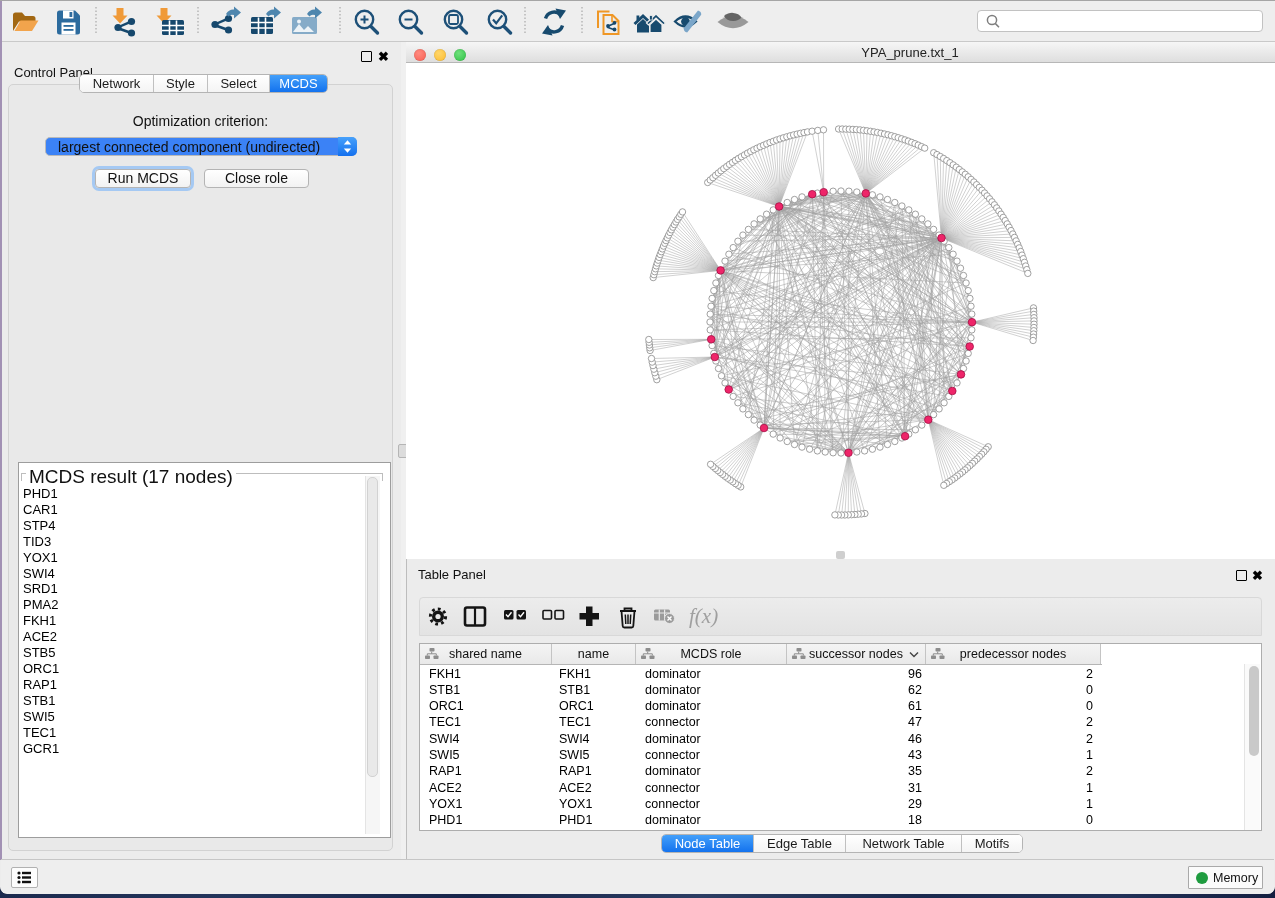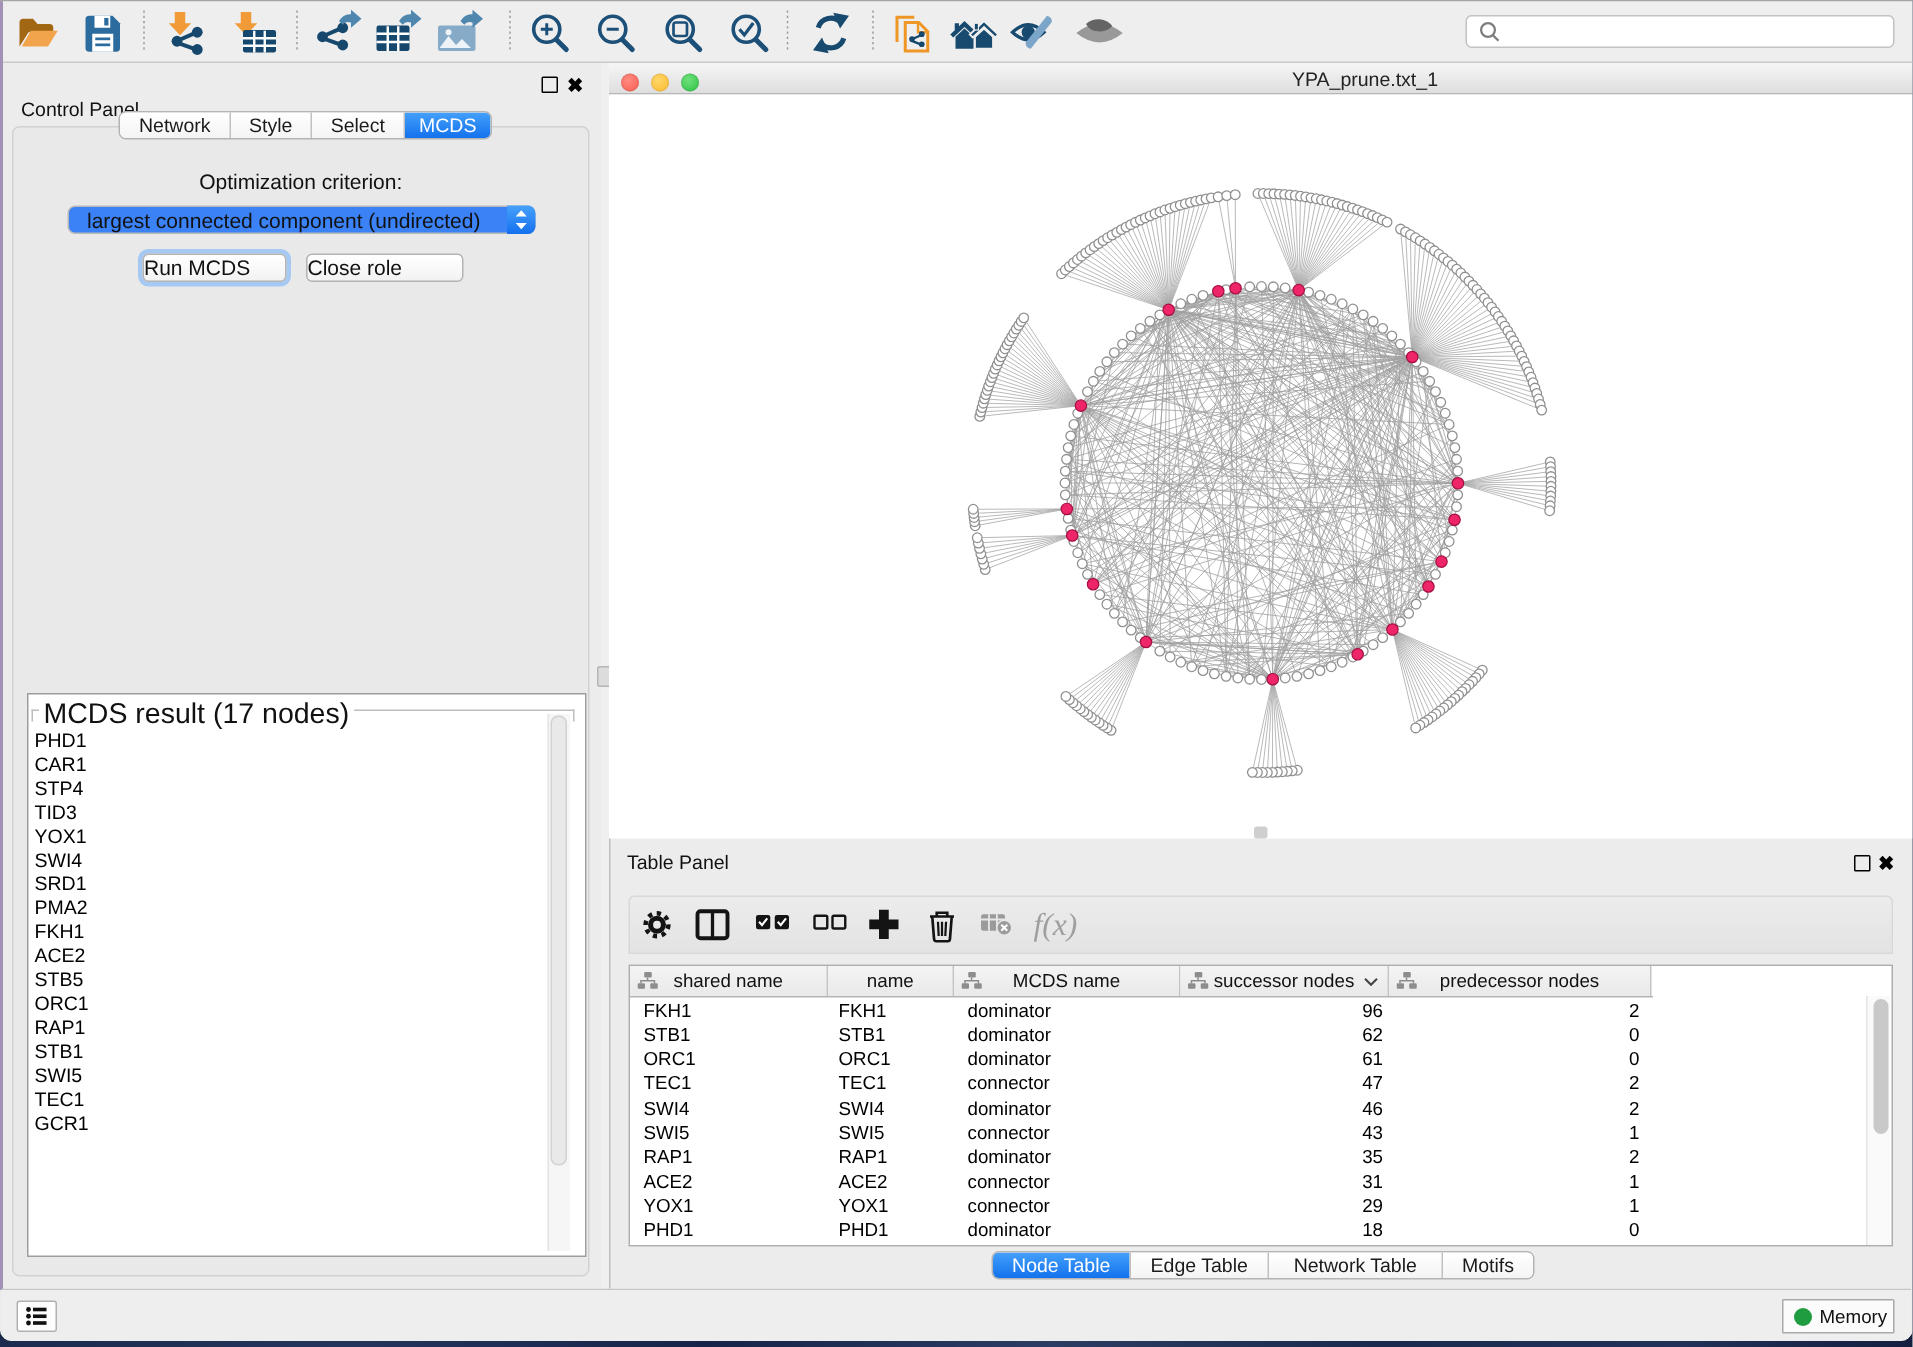--- a/index.html
+++ b/index.html
@@ -13,21 +13,21 @@
 .winbtn-x{position:absolute;font-size:13px;font-weight:bold;color:#000;line-height:10px;}
 #cpTabs{position:absolute;left:79px;top:74px;height:19px;display:flex;border:1px solid #b4b4b4;border-radius:5px;overflow:hidden;background:#fff;box-sizing:border-box;}
 .cptab{font-size:13px;color:#1a1a1a;text-align:center;line-height:18px;border-right:1px solid #c0c0c0;background:linear-gradient(#ffffff,#f4f4f4);}
 .cptab:last-child{border-right:none;}
 .cptab.sel{background:linear-gradient(#44a0fa,#1372ee);color:#fff;}
 #cpPanel{position:absolute;left:8px;top:84px;width:385px;height:767px;background:#e9e9e9;border:1px solid #d2d2d2;border-radius:5px;box-sizing:border-box;}
 #optLabel{position:absolute;left:0;top:113px;width:401px;text-align:center;font-size:14px;color:#111;}
 #dropdown{position:absolute;left:45px;top:137px;width:312px;height:19px;background:#3b82f6;border:1px solid #b9b9b9;border-radius:5px;box-sizing:border-box;}
 #dropdown .txt{position:absolute;left:12px;top:0px;font-size:14px;line-height:18px;color:#111;}
 #dropdown .cap{position:absolute;right:-1px;top:-1px;width:19px;height:19px;background:linear-gradient(#47a1fb,#1470ee);border-radius:0 5px 5px 0;}
-.btn{position:absolute;height:19px;background:linear-gradient(#ffffff,#f2f2f2);border:1px solid #b4b4b4;border-radius:4px;box-sizing:border-box;font-size:14px;color:#111;text-align:left;line-height:17px;}
+.btn{position:absolute;height:19px;background:linear-gradient(#ffffff,#f2f2f2);border:1px solid #b4b4b4;border-radius:4px;box-sizing:border-box;font-size:14px;color:#111;text-align:center;line-height:17px;}
 #btnRun{left:95px;top:169px;width:96px;box-shadow:0 0 0 3px #a5c9f3;}
 #btnClose{left:204px;top:169px;width:105px;}
 #mcdsBox{position:absolute;left:18px;top:462px;width:373px;height:376px;background:#fff;border:1px solid #9d9d9d;box-sizing:border-box;}
 #mcdsLabel{position:absolute;left:7px;top:3px;font-size:19px;color:#111;background:#fff;padding:0 3px;z-index:2;}
 #groupBorder{position:absolute;left:2px;top:10px;right:7px;height:7px;border:1px solid #bdbdbd;border-bottom:none;}
 
 #mcdsList{position:absolute;left:4px;top:23px;font-size:13px;line-height:15.9px;color:#000;}
 #mcdsScroll{position:absolute;right:10px;top:13px;width:14px;height:358px;background:#f6f6f6;border-left:1px solid #e4e4e4;}
 #mcdsThumb{position:absolute;left:1px;top:1px;width:11px;height:300px;background:#e9e9e9;border:1px solid #d2d2d2;border-radius:5px;box-sizing:border-box;}
 
@@ -615,21 +615,21 @@
         </div>
 <div class="th" style="left:216px;width:151px;">
           <svg width="14" height="12" style="position:absolute;left:5px;top:4px">
             <g fill="#8d8d8d">
               <rect x="4.5" y="0" width="5" height="3.6" rx="0.8"></rect>
               <rect x="0" y="7.5" width="5" height="3.6" rx="0.8"></rect>
               <rect x="8.5" y="7.5" width="5" height="3.6" rx="0.8"></rect>
               <path d="M6.7 3.6 v2.2 M2.3 7.5 v-1.7 h9 v1.7" stroke="#8d8d8d" fill="none" stroke-width="1"></path>
             </g>
           </svg>
-          <div class="lbl">MCDS name</div>
+          <div class="lbl">MCDS role</div>
         </div>
 <div class="th" style="left:367px;width:139px;">
           <svg width="14" height="12" style="position:absolute;left:5px;top:4px">
             <g fill="#8d8d8d">
               <rect x="4.5" y="0" width="5" height="3.6" rx="0.8"></rect>
               <rect x="0" y="7.5" width="5" height="3.6" rx="0.8"></rect>
               <rect x="8.5" y="7.5" width="5" height="3.6" rx="0.8"></rect>
               <path d="M6.7 3.6 v2.2 M2.3 7.5 v-1.7 h9 v1.7" stroke="#8d8d8d" fill="none" stroke-width="1"></path>
             </g>
           </svg>

